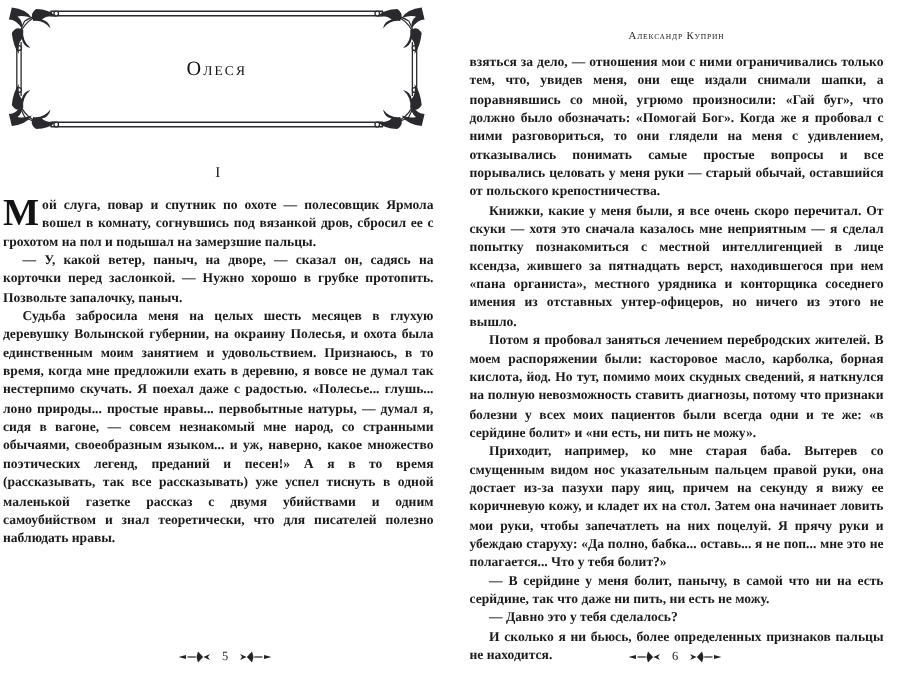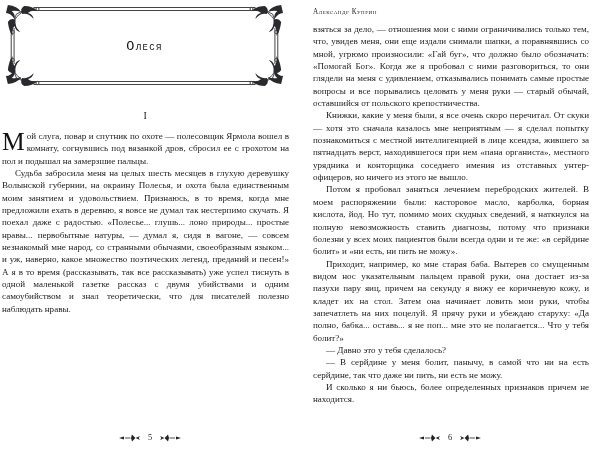--- a/index.html
+++ b/index.html
@@ -33,27 +33,27 @@
 
   .page-left {
     padding: 0 11px 0 2px;
   }
   .page-right {
     padding: 0 11px 0 13px;
   }
 
   
   .running-head {
-    text-align: left;
+    text-align: center;
     font-size: 7.2px;
     letter-spacing: 0.55px;
     font-variant: small-caps;
     text-transform: none;
     color: #1d1d20;
-    margin-top: 7px;
+    margin-top: 19px;
     margin-bottom: 0;
     height: 10px;
     line-height: 10px;
   }
 
   
   .title-frame {
     position: relative;
     margin: 2px 5px 0 3px;
     height: 88px;
@@ -71,21 +71,20 @@
     left: 0;
     right: 0;
     bottom: 0;
     display: flex;
     align-items: center;
     justify-content: center;
     font-size: 13.5px;
     font-variant: small-caps;
     letter-spacing: 1.4px;
     color: #121214;
-    font-family: Liberation Mono, monospace;
   }
 
   
   .chapter-num {
     text-align: center;
     font-size: 10px;
     margin: 20px 0 9px 0;
     letter-spacing: 0.5px;
     color: #18181b;
   }
@@ -95,20 +94,21 @@
     font-size: 9.05px;
     line-height: 12.35px;
     text-align: justify;
     text-justify: inter-word;
     hyphens: manual;
     color: #1b1b1e;
   }
   .body-text p {
     margin: 0;
     text-indent: 13px;
+    font-weight: bold;
   }
   .body-text p.noindent {
     text-indent: 0;
   }
 
   
   .dropcap-para {
     text-indent: 0 !important;
     position: relative;
   }
@@ -208,20 +208,21 @@
           <path d="M284 66 q-3 8 -10 12 q-6 3 -13 4"></path>
         </g>
       </svg>
       <div class="title-text">Олеся</div>
     </div>
 
     <div class="chapter-num">I</div>
 
     <div class="body-text">
       <p class="dropcap-para"><span class="dropcap">М</span><span>ой слуга, повар и спутник по охоте — полесовщик Ярмола вошел в комнату, согнувшись под вязанкой дров, сбросил ее с грохотом на пол и подышал на замерз­шие пальцы.</span></p>
+      <p>— У, какой ветер, паныч, на дворе, — сказал он, садясь на корточки перед заслонкой. — Нужно хорошо в грубке протопить. Позвольте запалочку, паныч.</p>
       <p>Судьба забросила меня на целых шесть месяцев в глу­хую деревушку Волынской губернии, на окраину Полесья, и охота была единственным моим занятием и удовольстви­ем. Признаюсь, в то время, когда мне предложили ехать в деревню, я вовсе не думал так нестерпимо скучать. Я по­ехал даже с радостью. «Полесье... глушь... лоно природы... простые нравы... первобытные натуры, — думал я, сидя в вагоне, — совсем незнакомый мне народ, со странными обычаями, своеобразным языком... и уж, наверно, какое множество поэтических легенд, преданий и песен!» А я в то время (рассказывать, так все рассказывать) уже успел тиснуть в одной маленькой газетке рассказ с двумя убий­ствами и одним самоубийством и знал теоретически, что для писателей полезно наблюдать нравы.</p>
     </div>
 
     <div class="folio">
       <span class="orn">
         <svg width="22" height="8" viewBox="0 0 22 8">
           <g fill="#232326">
             <path d="M0 4 l5 -1.4 l0 2.8 z"></path>
             <path d="M6 4 h5"></path>
             <rect x="6" y="3.6" width="5.5" height="0.8"></rect>
@@ -246,23 +247,23 @@
 
   <div class="page page-right">
 
     <div class="running-head">Александр Куприн</div>
 
     <div class="body-text">
       <p class="noindent">взяться за дело, — отношения мои с ними ограничивались только тем, что, увидев меня, они еще издали снимали шапки, а поравнявшись со мной, угрюмо произносили: «Гай буг», что должно было обозначать: «Помогай Бог». Когда же я пробовал с ними разговориться, то они глядели на меня с удивлением, отказывались понимать самые про­стые вопросы и все порывались целовать у меня руки — старый обычай, оставшийся от польского крепостни­чества.</p>
       <p>Книжки, какие у меня были, я все очень скоро пере­читал. От скуки — хотя это сначала казалось мне неприя­тным — я сделал попытку познакомиться с местной ин­теллигенцией в лице ксендза, жившего за пятнадцать верст, находившегося при нем «пана органиста», местного уряд­ника и конторщика соседнего имения из отставных унтер-офицеров, но ничего из этого не вышло.</p>
       <p>Потом я пробовал заняться лечением переброд­ских жи­телей. В моем распоряжении были: касторовое масло, кар­болка, борная кислота, йод. Но тут, помимо моих скудных сведений, я наткнулся на полную невозможность ставить диагнозы, потому что признаки болезни у всех моих паци­ентов были всегда одни и те же: «в серйдине болит» и «ни есть, ни пить не можу».</p>
       <p>Приходит, например, ко мне старая баба. Вытерев со смущенным видом нос указательным пальцем правой руки, она достает из-за пазухи пару яиц, причем на секун­ду я вижу ее коричневую кожу, и кладет их на стол. Затем она начинает ловить мои руки, чтобы запечатлеть на них поцелуй. Я прячу руки и убеждаю старуху: «Да полно, баб­ка... оставь... я не поп... мне это не полагается... Что у тебя болит?»</p>
+      <p>— В серйдине у меня болит, панычу, в самой что ни на есть серйдине, так что даже ни пить, ни есть не можу.</p>
       <p>— Давно это у тебя сделалось?</p>
-      <p>— В серйдине у меня болит, панычу, в самой что ни на есть серйдине, так что даже ни пить, ни есть не можу.</p>
-      <p>И сколько я ни бьюсь, более определенных признаков причем не находится.</p>
+      <p>И сколько я ни бьюсь, более определенных признаков пальцы не находится.</p>
     </div>
 
     <div class="folio">
       <span class="orn">
         <svg width="22" height="8" viewBox="0 0 22 8">
           <g fill="#232326">
             <path d="M0 4 l5 -1.4 l0 2.8 z"></path>
             <rect x="6" y="3.6" width="5.5" height="0.8"></rect>
             <path d="M13 0.4 l3.4 3.6 l-3.4 3.6 l-1 -3.6 z"></path>
             <path d="M16.6 4 l4.4 -2 l-1.4 2 l1.4 2 z"></path>

